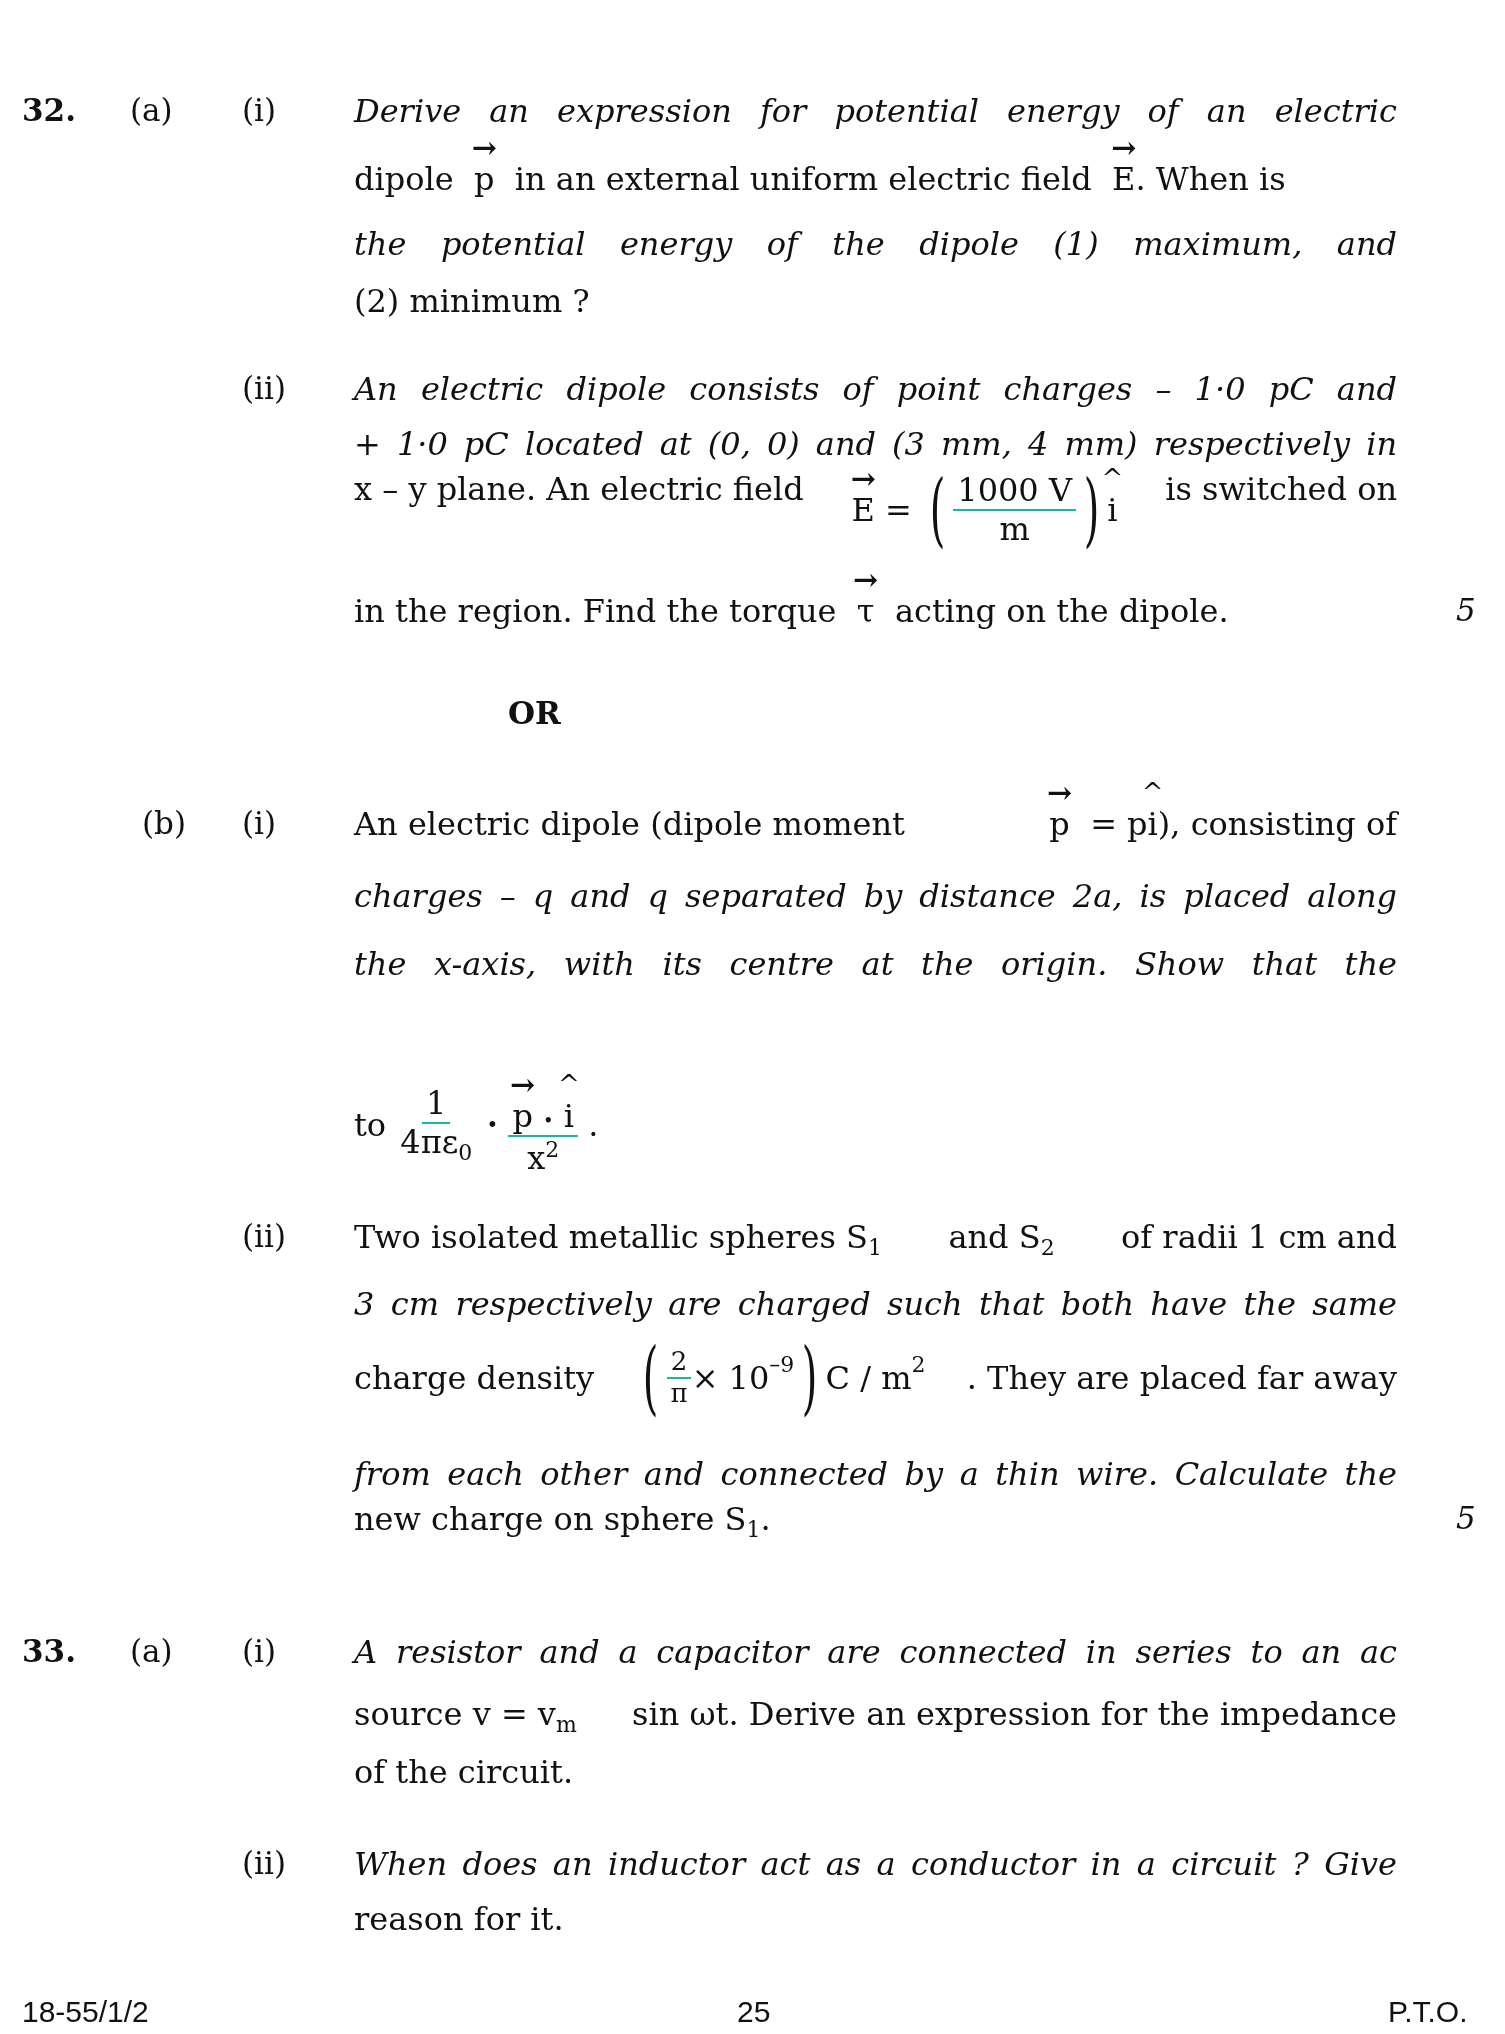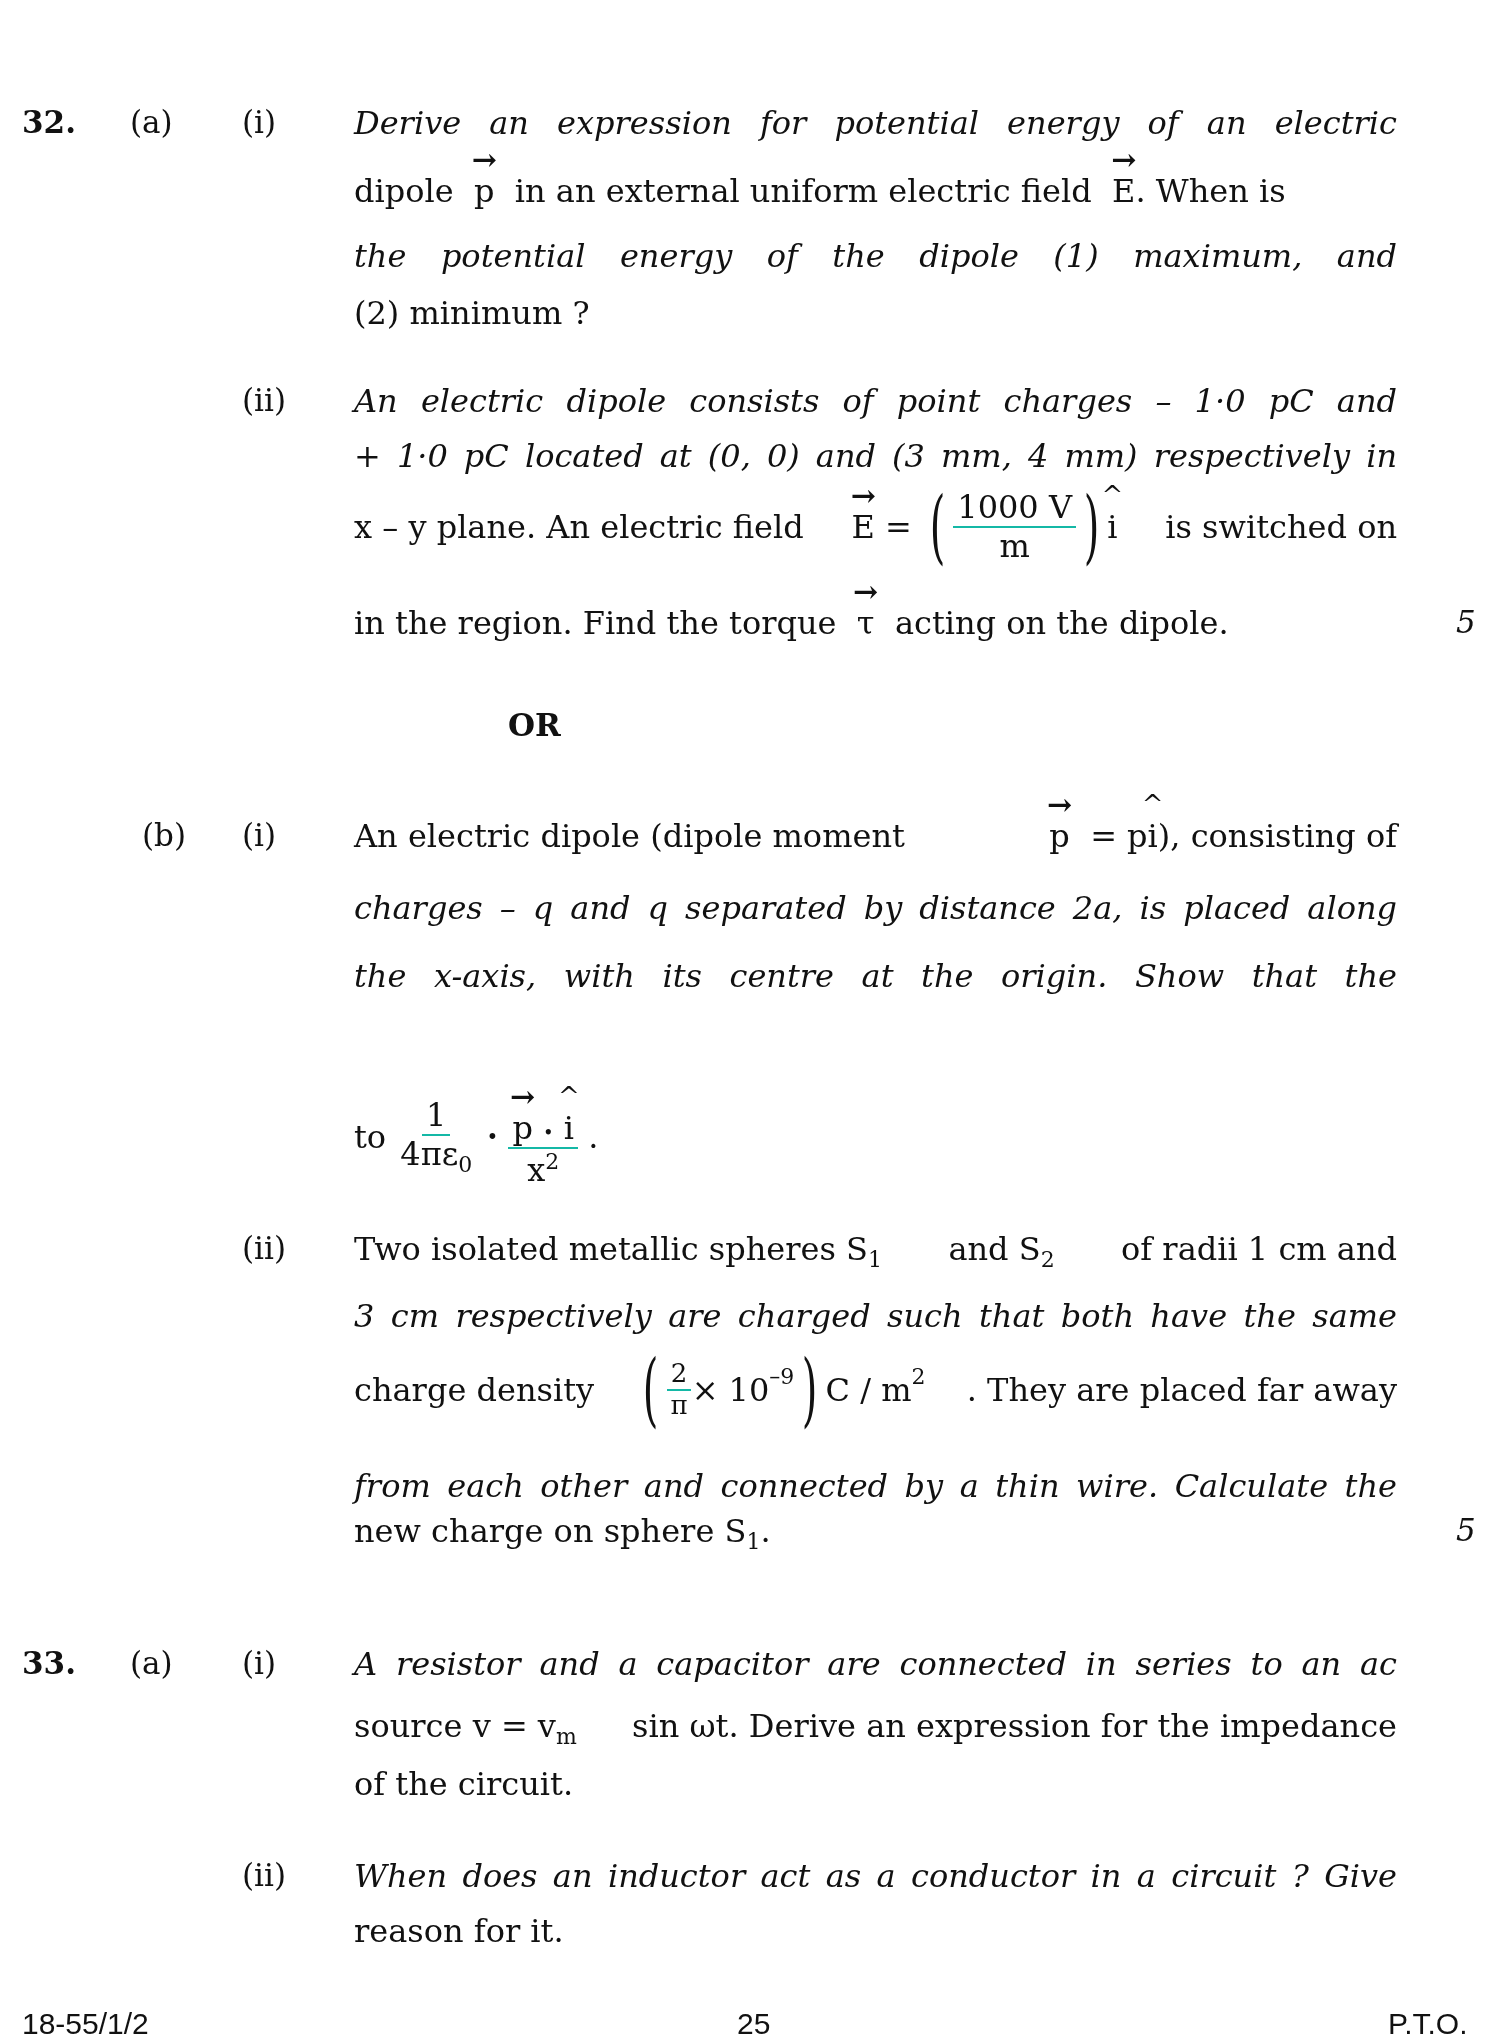--- a/index.html
+++ b/index.html
@@ -1,21 +1,21 @@
 <!DOCTYPE html>
 <html><head>
 <meta charset="utf-8">
 <style>
   html, body { margin: 0; padding: 0; background: #ffffff; }
   body {
     width: 1505px; height: 2034px; position: relative; overflow: hidden;
     font-family: "DejaVu Serif", "Liberation Serif", serif;
     color: #111111;
   }
-  .page { position: absolute; left: 0; top: 12px; width: 1505px; height: 1558px; }
+  .page { position: absolute; left: 0; top: 0; width: 1505px; height: 1558px; }
   .abs { position: absolute; white-space: nowrap; }
   .qnum { font-weight: bold; font-size: 31px; }
   .lbl { font-size: 31px; }
   .txt { font-size: 32px; left: 354px; width: 1043px; }
   .just { text-align: justify; text-align-last: justify; white-space: normal; font-style: italic; }
   .marks { font-size: 31px; left: 1456px; font-style: italic; }
   .or { font-weight: bold; font-size: 31px; }
   .footer { font-family: "Liberation Sans", sans-serif; font-size: 30px; }
   .vec { position: relative; display: inline-block; }
   .vec::before {
@@ -45,21 +45,21 @@
   <div class="abs txt just" style="top:92px;">Derive an expression for potential energy of an electric</div>
   <div class="abs txt" style="top:160px; width:1043px; display:flex; justify-content:space-between;">
     <span><span>dipole</span>&nbsp;&nbsp;<span class="vec">p</span>&nbsp;&nbsp;<span>in an external uniform electric field</span>&nbsp;&nbsp;<span class="vec">E</span><span>. When is</span></span>
   </div>
   <div class="abs txt just" style="top:225px;">the potential energy of the dipole (1) maximum, and</div>
   <div class="abs txt" style="top:282px;">(2) minimum ?</div>
 
   <div class="abs lbl" style="left:242px; top:370px;">(ii)</div>
   <div class="abs txt just" style="top:370px;">An electric dipole consists of point charges – 1·0 pC and</div>
   <div class="abs txt just" style="top:425px;">+ 1·0 pC located at (0, 0) and (3 mm, 4 mm) respectively in</div>
-  <div class="abs txt" style="top:470px; display:flex; align-items:center; justify-content:space-between; height:90px;">
+  <div class="abs txt" style="top:470px; display:flex; align-items:flex-start; justify-content:space-between; height:90px;">
     <span>x – y plane. An electric field</span>
     <span style="display:inline-flex; align-items:center;">
       <span class="vec">E</span>
       &nbsp;<span>=</span>&nbsp;
       <span class="paren">(</span>
       <span class="frac">
           <span class="num">1000 V</span>
           <span class="den">m</span>
         </span>
       <span class="paren">)</span>

